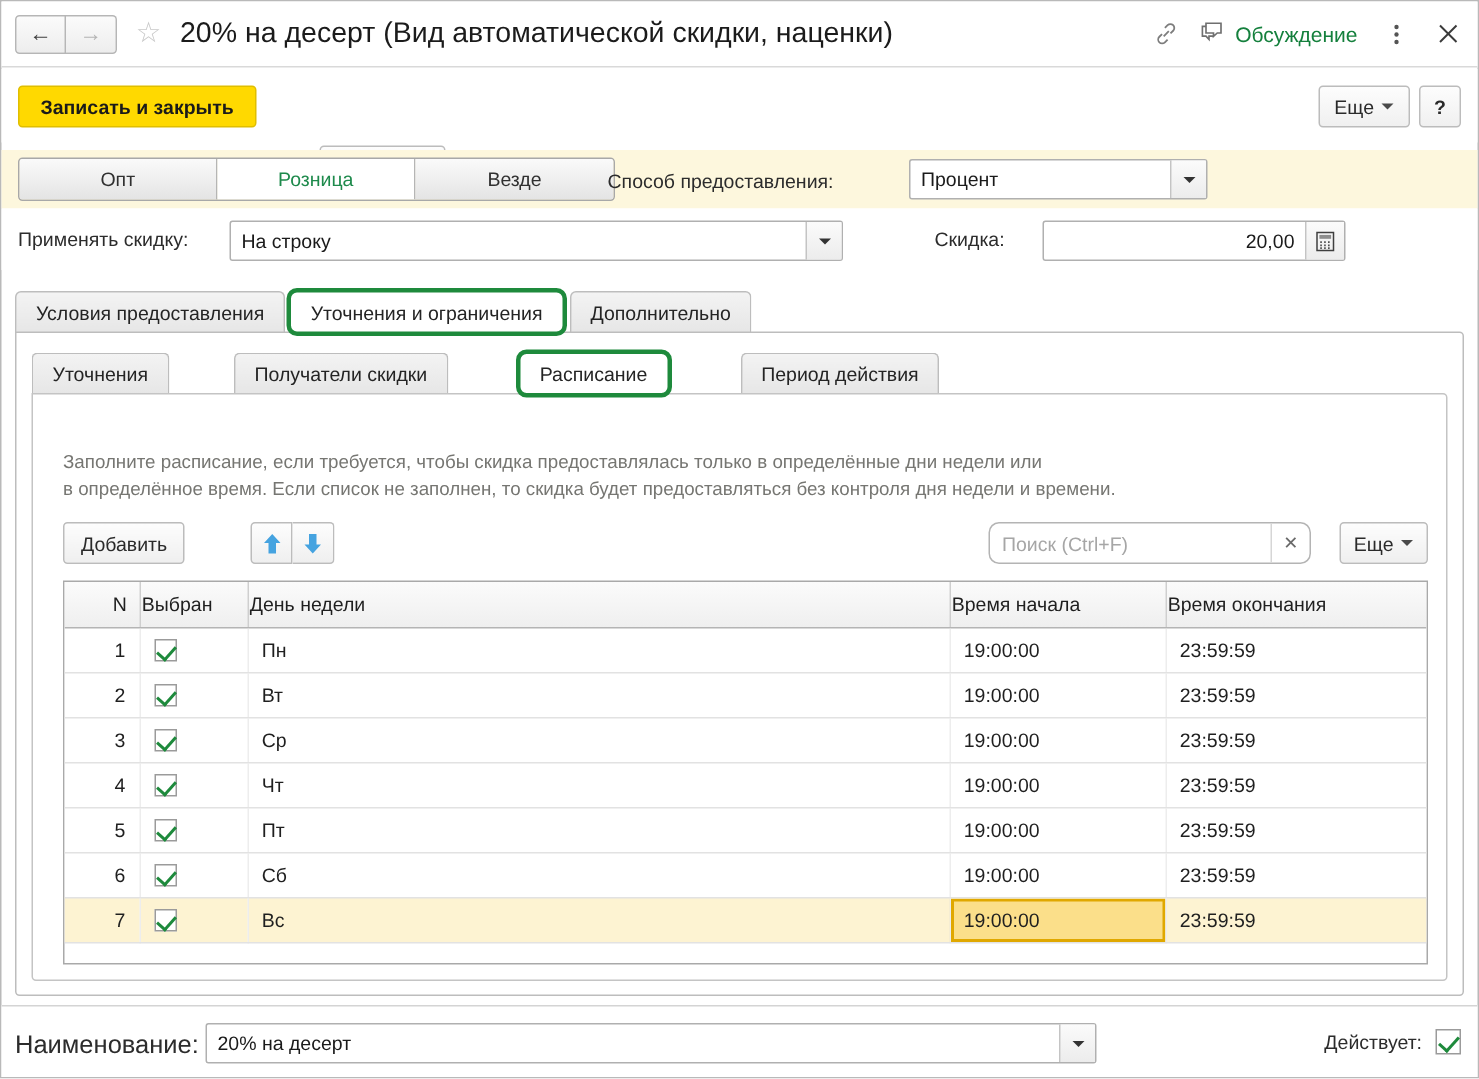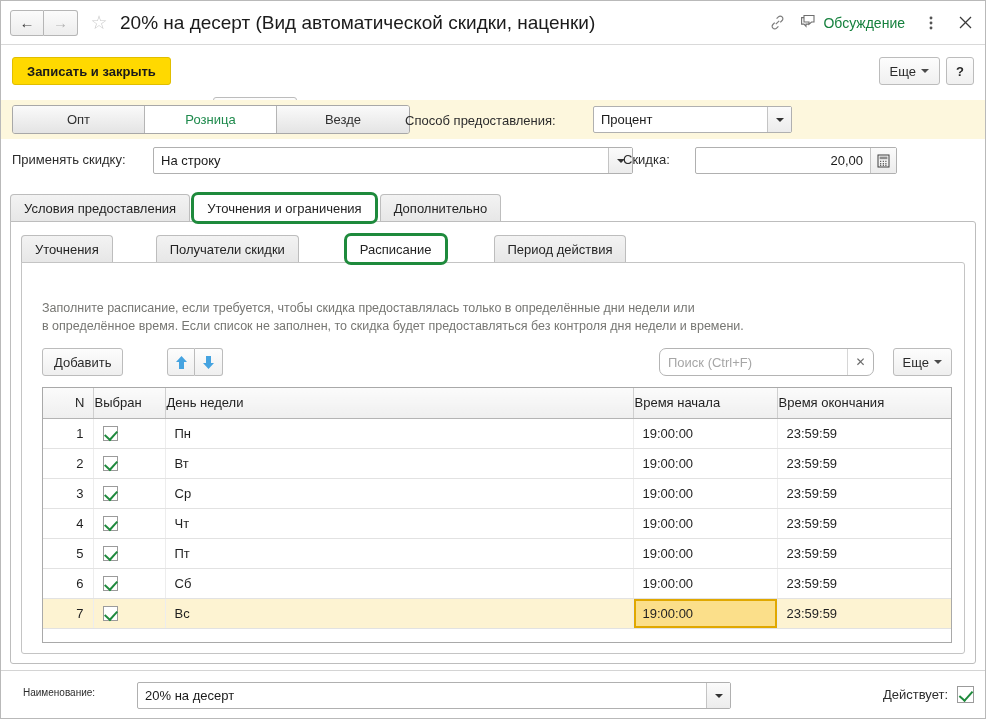--- a/index.html
+++ b/index.html
@@ -98,26 +98,26 @@
   .combo {
     position: absolute; display: flex; border: 1px solid #b0b0b0; border-radius: 2px; background: #fff;
   }
   .combo .val { flex: 1; display: flex; align-items: center; padding-left: 7px; font-size: 13px; color:#1a1a1a; }
   .combo .drop {
     width: 24px; border-left: 1px solid #c4c4c4;
     background: linear-gradient(#fbfbfb,#ececec);
     display: flex; align-items: center; justify-content: center;
   }
   .combo .drop .caret { border-top-color:#333; }
-  #combo-sposob { left: 592px; top: 6px; width: 199px; height: 27px; }
+  #combo-sposob { left: 605px; top: 6px; width: 199px; height: 27px; }
 
   
   .row2 { position: absolute; left: 0; top: 138px; width: 984px; height: 41px; background:#fff; }
   .r2-label { position: absolute; left: 11px; top: 13px; font-size: 13px; color:#2c2c2c; }
-  #combo-primenyat { left: 152px; top: 8px; width: 480px; height: 27px; }
+  #combo-primenyat { left: 152px; top: 8px; width: 409px; height: 27px; }
   .r2-label2 { position: absolute; left: 622px; top: 13px; font-size: 13px; color:#2c2c2c; }
   #field-skidka {
     position: absolute; left: 694px; top: 8px; width: 202px; height: 27px;
     display: flex; border: 1px solid #b0b0b0; border-radius: 2px; background:#fff;
   }
   #field-skidka .val { flex:1; display:flex; align-items:center; justify-content:flex-end; padding-right:7px; }
   .calcbtn {
     width: 26px; border-left: 1px solid #c4c4c4; background: linear-gradient(#fbfbfb,#ececec);
     display:flex; align-items:center; justify-content:center;
   }
@@ -216,21 +216,21 @@
   .chk::after {
     content:""; position:absolute; left:3px; top:1px; width:6px; height:10px;
     border: solid #1e8a3c; border-width: 0 2.4px 2.4px 0; transform: rotate(42deg);
   }
 
   
   .bottombar {
     position: absolute; left: 0; top: 669px; width: 984px; height: 48px;
     background:#fff; border-top: 1px solid #d4d4d4;
   }
-  .bb-label { position: absolute; left: 22px; top: 16px; font-size: 10px; color: #2c2c2c; }
+  .bb-label { position: absolute; left: 9px; top: 16px; font-size: 17px; color: #2c2c2c; }
   #combo-naim { left: 136px; top: 11px; width: 594px; height: 27px; }
   .bb-right { position: absolute; right: 11px; top: 15px; display: flex; align-items: center; gap: 9px; }
   .bb-right .lbl { font-size: 13px; color:#2c2c2c; }
   .chk.big { width: 17px; height: 17px; }
   .chk.big::after { left: 4px; top: 1px; width: 6px; height: 11px; }
 </style>
 </head>
 <body>
 
 <div id="app">

